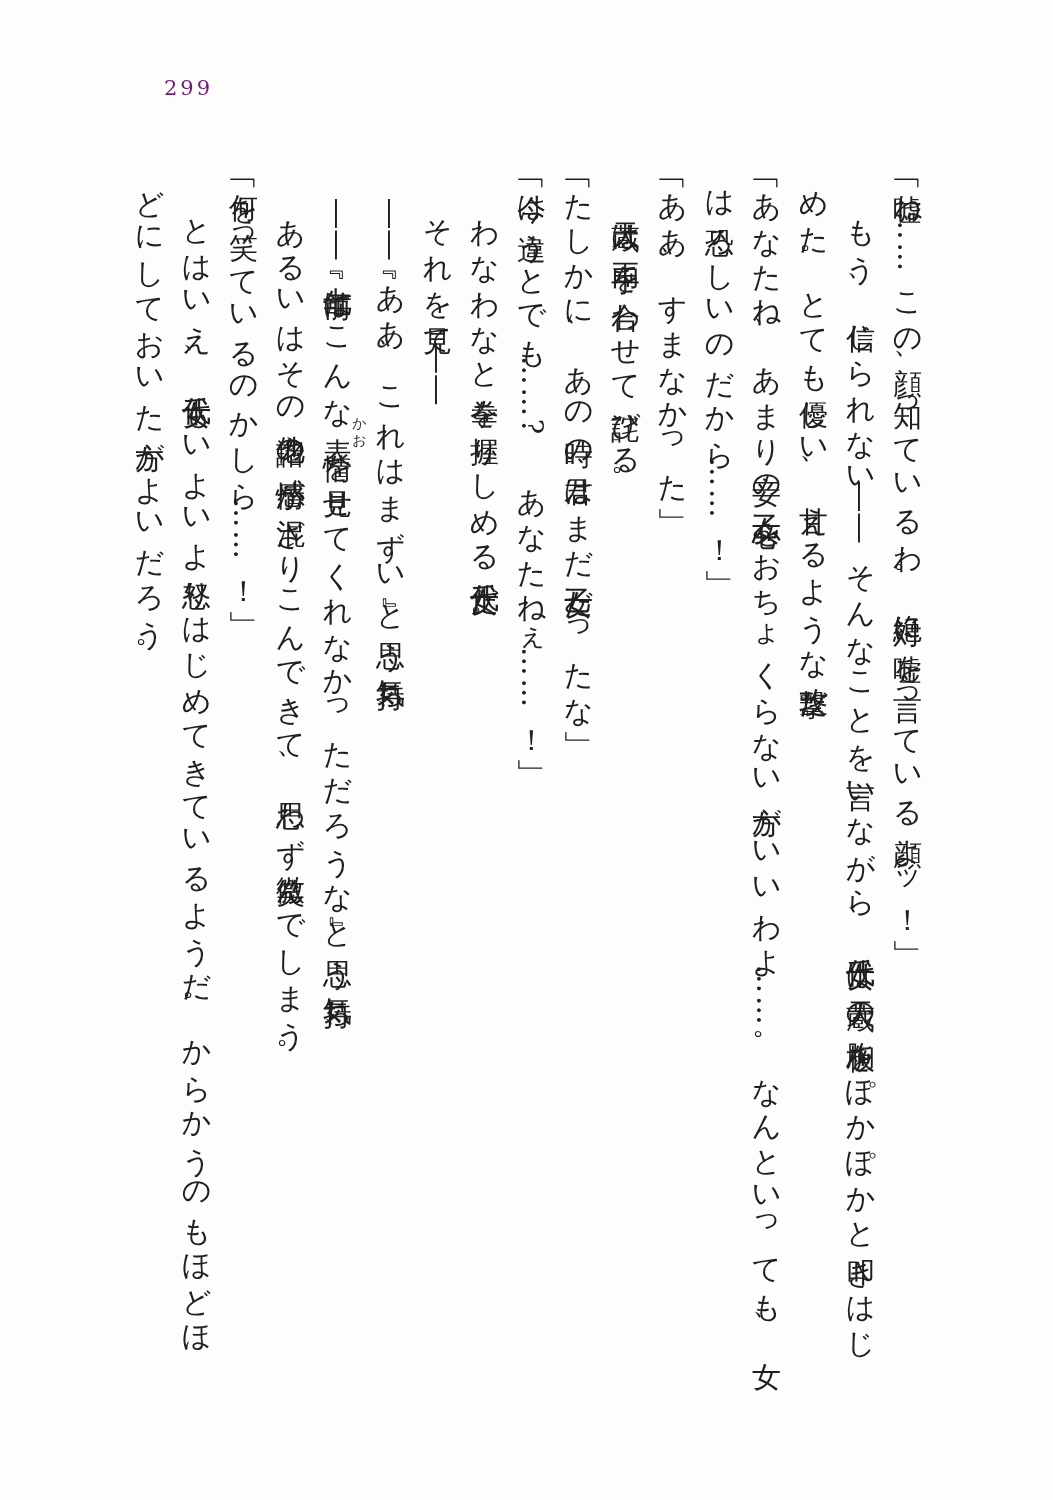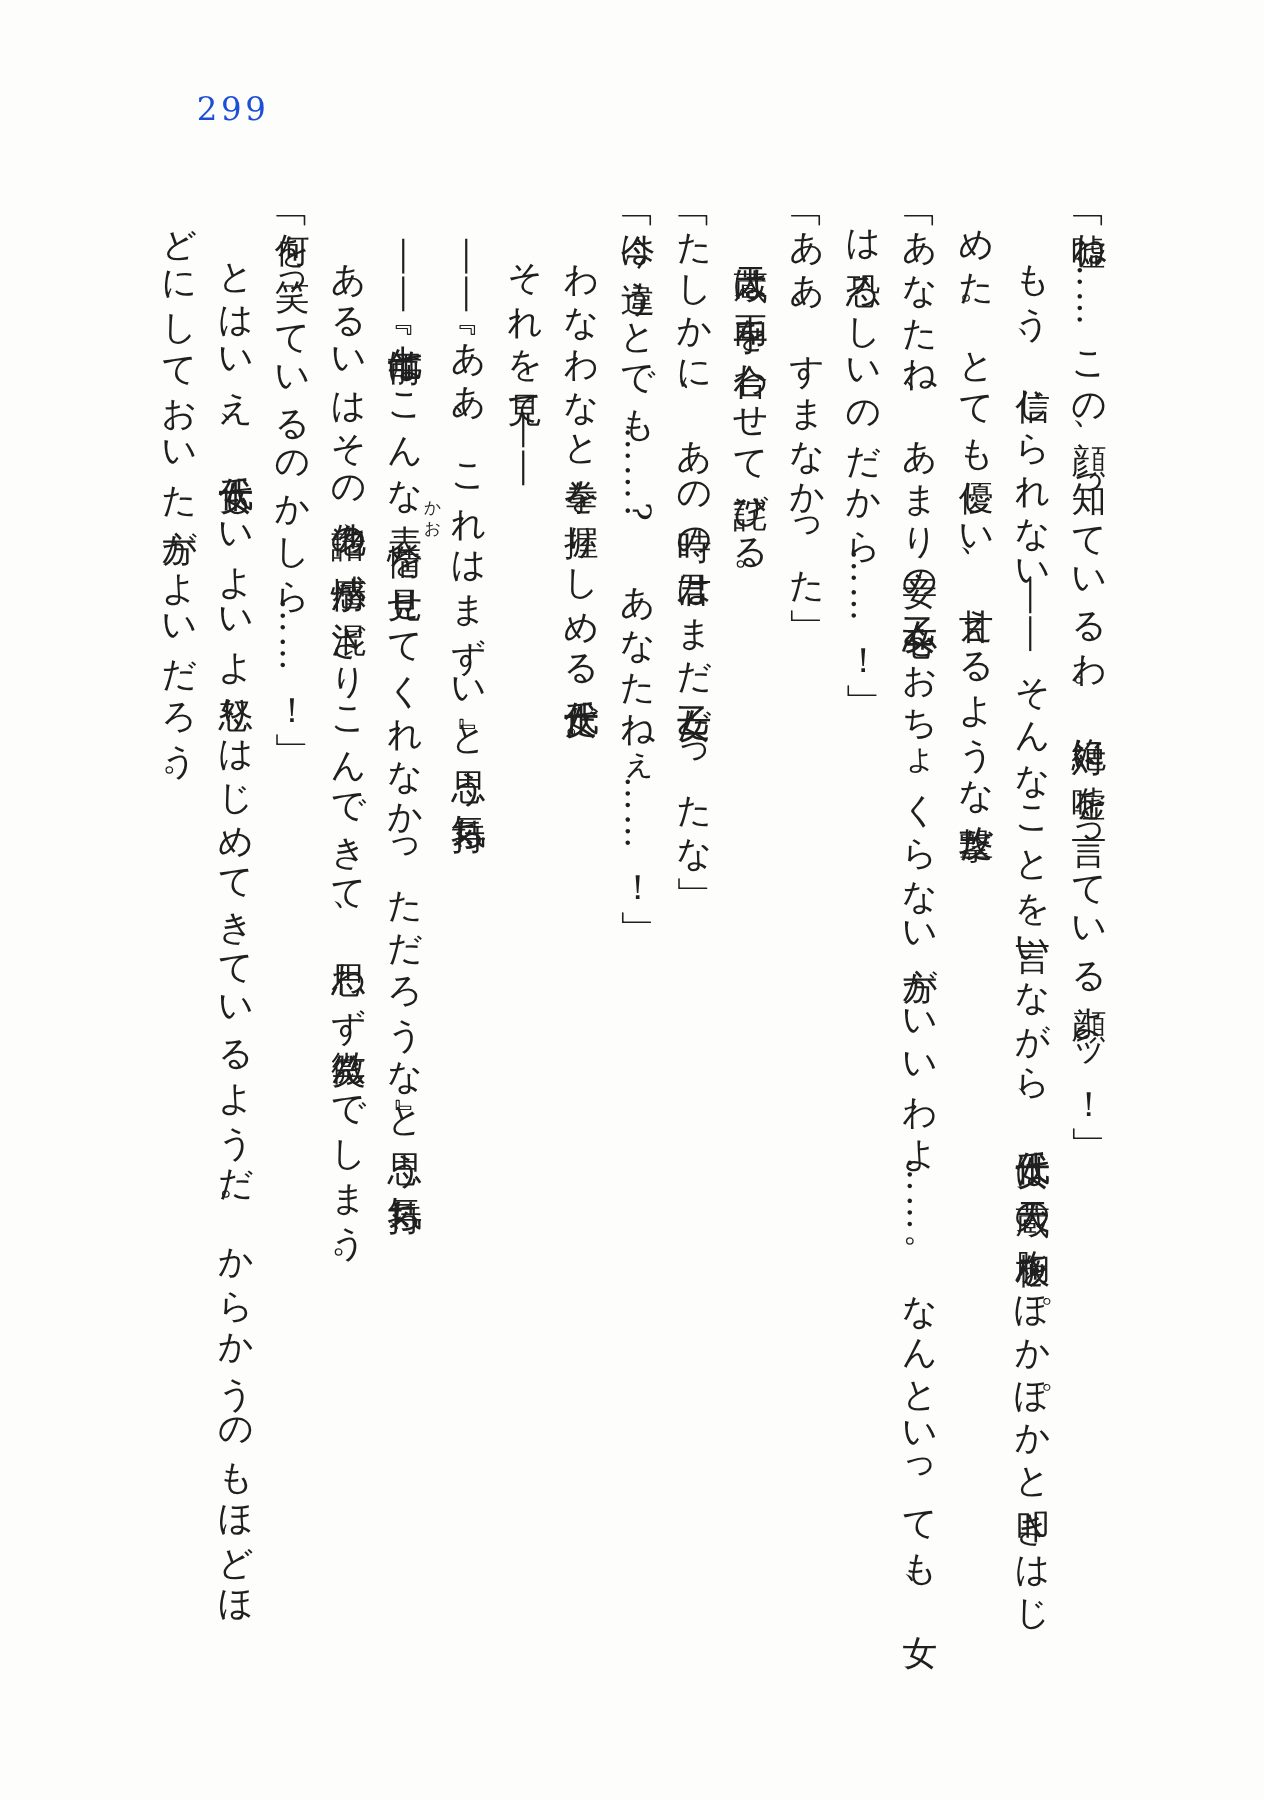--- a/index.html
+++ b/index.html
@@ -12,23 +12,23 @@
     width: 1053px;
     height: 1500px;
     background: #fdfdfc;
     overflow: hidden;
     font-family: "DejaVu Serif", "Liberation Serif", serif;
   }
   .page-number {
     position: absolute;
     top: 76px;
     left: 164px;
-    font-size: 27px;
+    font-size: 21px;
     letter-spacing: 3px;
-    color: #1d4ed8;
+    color: #701a75;
     font-family: "DejaVu Serif", "Liberation Serif", serif;
   }
   .text-block {
     position: absolute;
     top: 170px;
     right: 122px;
     height: 1200px;
     writing-mode: vertical-rl;
     -webkit-writing-mode: vertical-rl;
     text-orientation: mixed;

